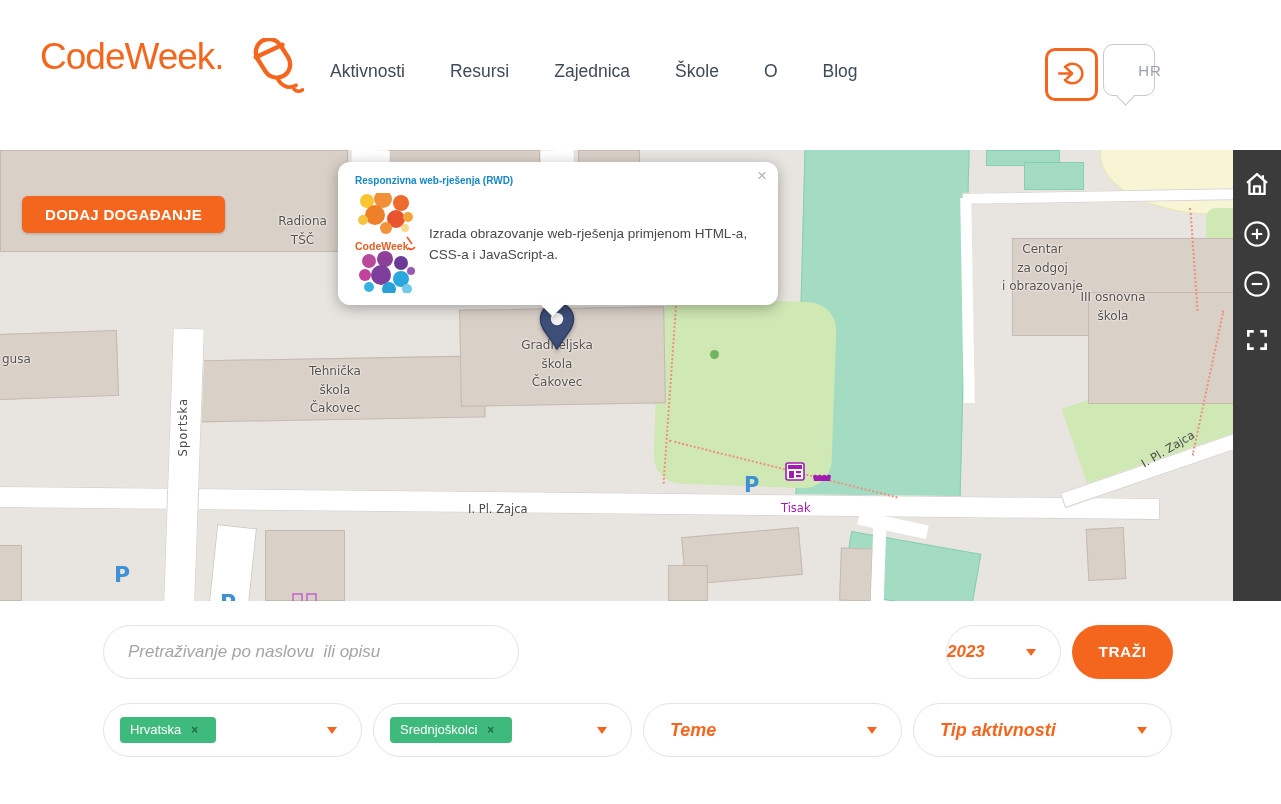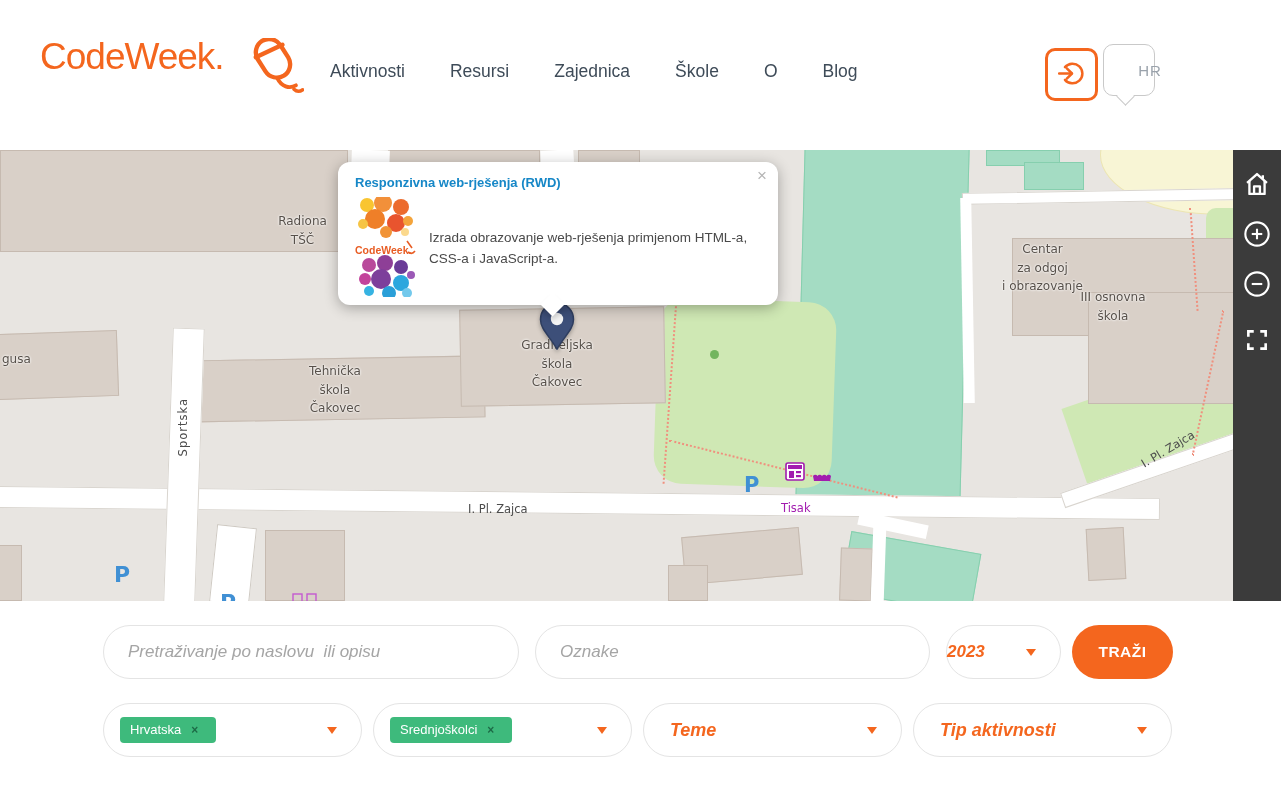--- a/index.html
+++ b/index.html
@@ -44,21 +44,21 @@
     border-radius:6px; padding:10px 23px; font-size:15px; font-weight:bold; letter-spacing:.3px; cursor:pointer;
     box-shadow:0 1px 3px rgba(0,0,0,.2); z-index:8; font-family:"Liberation Sans", sans-serif; }
 
   .marker { position:absolute; left:538px; top:152px; z-index:6; filter:drop-shadow(0 2px 2px rgba(0,0,0,.3)); cursor:pointer; }
 
   .popup { position:absolute; left:338px; top:12px; width:440px; height:143px; background:#fff; border-radius:12px;
     box-shadow:0 3px 14px rgba(0,0,0,.3); z-index:10; padding:13px 18px 10px 17px; }
   .popup::after { content:""; position:absolute; left:206px; bottom:-8px; width:17px; height:17px; background:#fff;
     transform:rotate(45deg); box-shadow:3px 3px 5px rgba(0,0,0,.12); }
   .popup-close { position:absolute; right:11px; top:5px; font-size:17px; color:#b5b5b5; cursor:pointer; line-height:1; }
-  .popup-title { color:#1687c7; font-size:13px; font-weight:bold; margin-bottom:7px; }
+  .popup-title { color:#1687c7; font-size:10px; font-weight:bold; margin-bottom:7px; }
   .popup-body { display:flex; align-items:center; }
   .popup-desc { font-size:13.5px; color:#4a4a4a; line-height:1.55; width:336px; margin-left:12px; }
 
   .map-controls { position:absolute; right:0; top:0; width:48px; height:451px; background:#3b3b3b; z-index:12;
     display:flex; flex-direction:column; align-items:center; padding-top:14px; gap:8px; }
   .map-ctl { width:48px; height:42px; background:none; border:none; display:flex; align-items:center; justify-content:center; cursor:pointer; }
 
   
   .search-section { position:absolute; left:0; top:601px; width:1281px; height:203px; background:#fff; z-index:20; }
   .pill { position:absolute; height:54px; border:1px solid #e4e4e4; border-radius:27px; background:#fff; }
@@ -204,20 +204,21 @@
 
     <div class="marker">
       <span>
         <svg width="38" height="48" viewBox="0 0 36 48">
           <path d="M18 1 C8.5 1 1.5 8.5 1.5 17.5 C1.5 27 10 33.5 18 47 C26 33.5 34.5 27 34.5 17.5 C34.5 8.5 27.5 1 18 1 Z" fill="#3d4f79" stroke="#2e3d5f" stroke-width="1.5"></path>
           <circle cx="18" cy="17" r="6.2" fill="#f4f4f4"></circle>
         </svg>
       </span>
     </div>
 
+    <button class="add-event-btn">DODAJ DOGAĐANJE</button>
 
     <div class="popup">
       <span class="popup-close">×</span>
       <div class="popup-title">Responzivna web-rješenja (RWD)</div>
       <div class="popup-body">
         <span>
           <svg width="62" height="100" viewBox="0 0 62 100">
             <circle cx="12" cy="8" r="7" fill="#f9c531"></circle>
               <circle cx="28" cy="6" r="9" fill="#f2903a"></circle>
             <circle cx="46" cy="10" r="8" fill="#ec6b2d"></circle>
@@ -281,21 +282,20 @@
               <path d="M20 15 V20 H15"></path>
               <path d="M9 20 H4 V15"></path>
           </svg>
         </span>
       </button>
     </div>
   </div>
 
   <section class="search-section">
     <input class="pill" style="left: 103px; top: 24px; width: 416px; position: absolute;" placeholder="Pretraživanje po naslovu  ili opisu">
-    <input class="pill" style="left: 535px; top: 24px; width: 395px; position: absolute;" placeholder="Oznake">
     <div class="pill year-dd" style="left:946px; top:24px; width:115px;">
       <span class="year-val">2023</span>
       <span class="caret"></span>
     </div>
     <button class="trazi-btn">TRAŽI</button>
 
     <div class="pill filter-dd" style="left:103px; top:102px; width:259px;">
       <span class="tag">
         <span>Hrvatska</span>
         <span class="tag-x">×</span>

